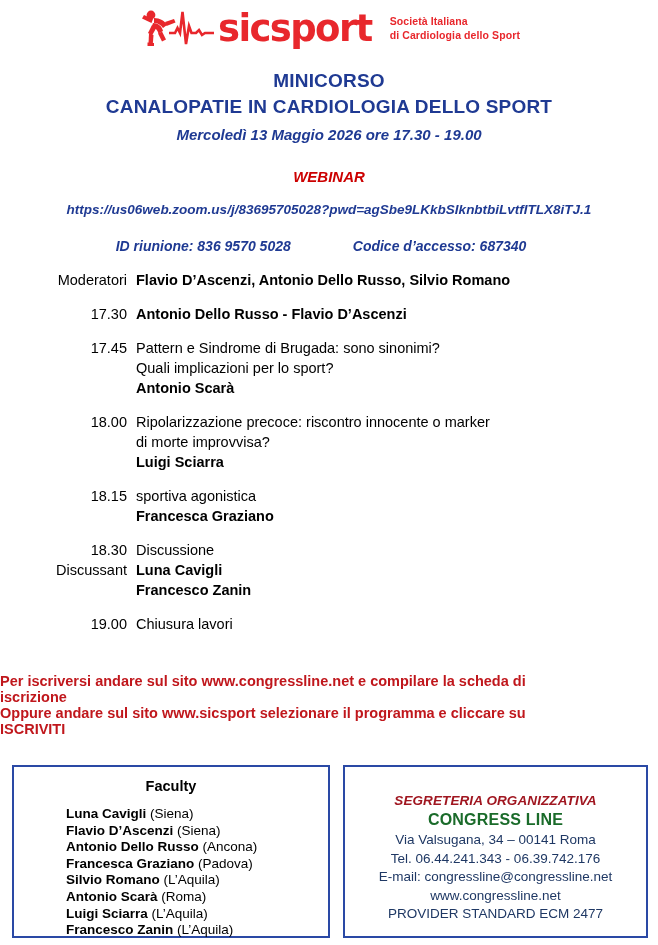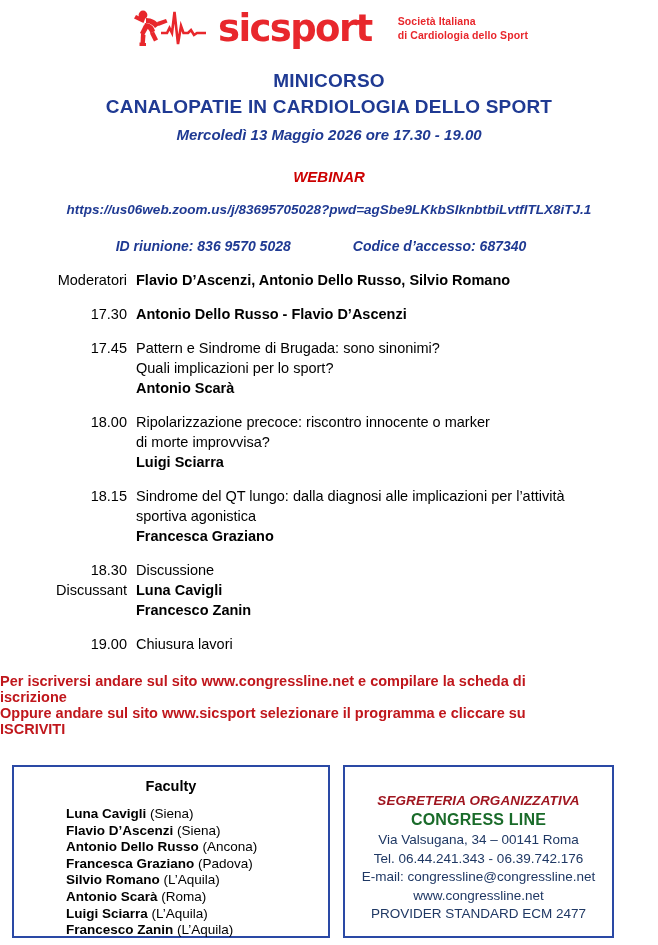--- a/index.html
+++ b/index.html
@@ -20,21 +20,21 @@
   .logo-band {
     position: absolute;
     top: 2px; left: 0; width: 658px; height: 52px;
     display: flex;
     align-items: center;
     justify-content: center;
   }
   .logo-inner {
     display: flex;
     align-items: center;
-    gap: 12px;
+    gap: 4px;
   }
   .logo-mark { width: 78px; height: 44px; display: block; }
   .logo-word {
     font-family: "DejaVu Sans", sans-serif;
     font-weight: bold;
     font-size: 37px;
     letter-spacing: -1.6px;
     color: #e8272c;
     line-height: 1;
     margin-left: -2px;
@@ -154,21 +154,21 @@
   .box {
     position: absolute;
     border: 2px solid #2a49a5;
     background: #fff;
     box-sizing: border-box;
   }
   .box-faculty {
     left: 12px; top: 765px; width: 318px; height: 173px;
   }
   .box-secr {
-    left: 343px; top: 765px; width: 271px; height: 173px;
+    left: 343px; top: 765px; width: 305px; height: 173px;
   }
   .faculty-title {
     text-align: center;
     font-weight: bold;
     font-size: 14.5px;
     margin-top: 11px;
   }
   .faculty-list {
     margin-top: 12px;
     padding-left: 52px;
@@ -292,21 +292,20 @@
       <div class="b">Luigi Sciarra</div>
     </div>
   </div>
 
   <div class="prog-row row-gap">
     <div class="prog-time">
       <span>18.15</span>
       <span class="sub"></span>
     </div>
     <div class="prog-body">
-      <div>Sindrome del QT lungo: dalla diagnosi alle implicazioni per l’attività</div>
       <div>sportiva agonistica</div>
       <div class="b">Francesca Graziano</div>
     </div>
   </div>
 
   <div class="prog-row row-gap">
     <div class="prog-time">
       <span>18.30</span>
       <span class="sub">Discussant</span>
     </div>

